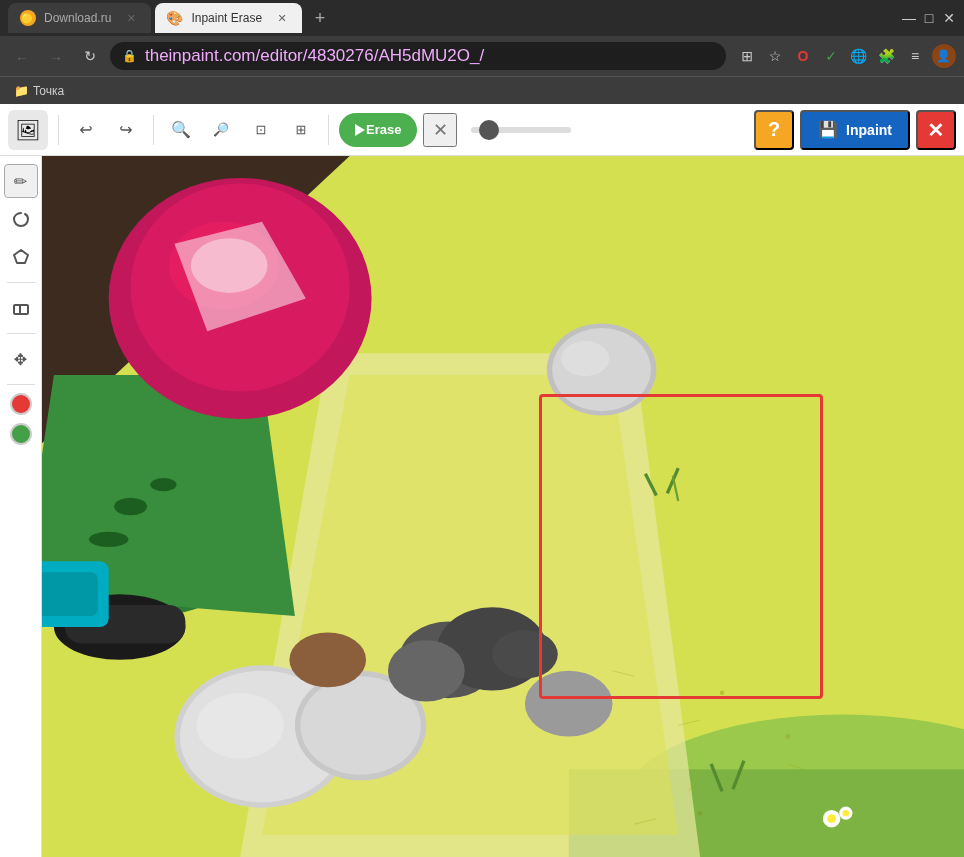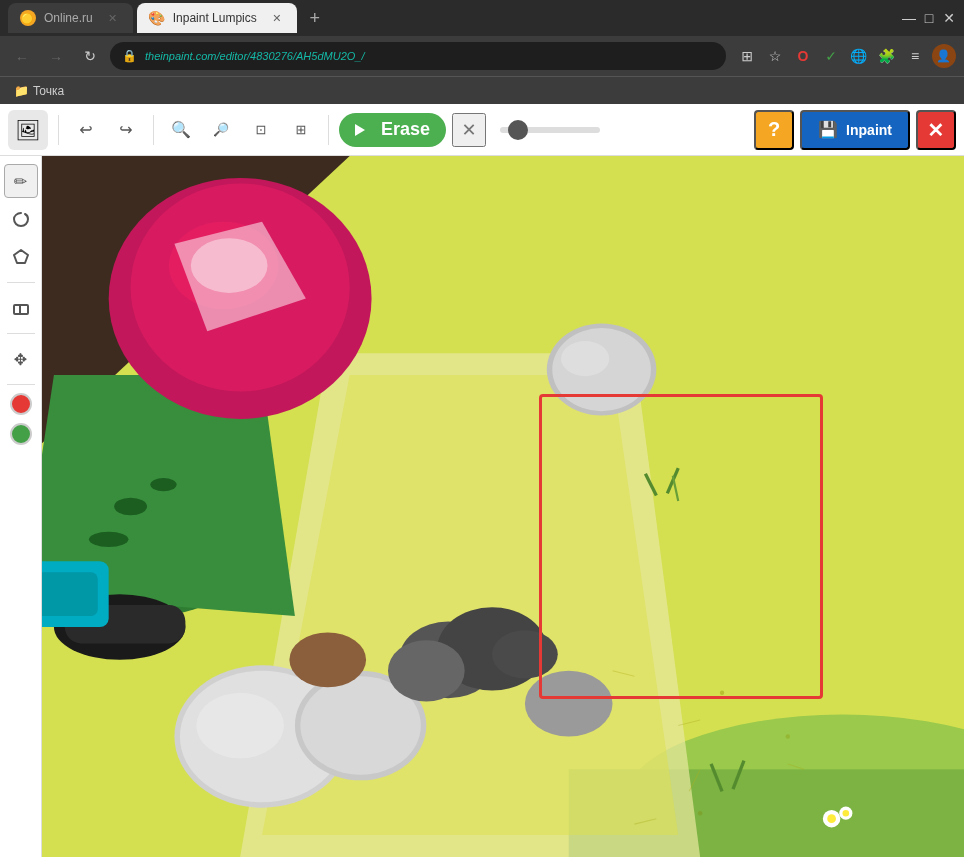--- a/index.html
+++ b/index.html
@@ -21,39 +21,39 @@
     .win-controls { margin-left: auto; display: flex; gap: 8px; align-items: center; }
     .win-control-btns { display: flex; gap: 6px; }
     .win-ctrl { width: 14px; height: 14px; display: flex; align-items: center; justify-content: center; color: #ccc; font-size: 14px; cursor: pointer; }
 
     
     .address-bar { height: 40px; background: #3c3c3c; display: flex; align-items: center; padding: 0 8px; gap: 6px; }
     .nav-btn { width: 28px; height: 28px; display: flex; align-items: center; justify-content: center; border-radius: 50%; color: #ccc; font-size: 14px; cursor: pointer; }
     .nav-btn.disabled { color: #666; cursor: default; }
     .address-input { flex: 1; height: 28px; background: #1e1e1e; border-radius: 14px; display: flex; align-items: center; padding: 0 12px; gap: 8px; color: #eee; font-size: 13px; }
     .lock-icon { color: #aaa; font-size: 12px; }
-    .address-text { flex: 1; font-size: 11px; color: #14b8a6; font-style: italic; }
+    .address-text { flex: 1; font-size: 17px; color: #f0abfc; }
     .browser-icons { display: flex; align-items: center; gap: 6px; margin-left: 4px; }
     .browser-icon { width: 22px; height: 22px; display: flex; align-items: center; justify-content: center; color: #ccc; font-size: 14px; cursor: pointer; border-radius: 4px; }
     .profile-icon { width: 24px; height: 24px; border-radius: 50%; background: #8b4513; display: flex; align-items: center; justify-content: center; color: white; font-size: 12px; overflow: hidden; }
 
     
     .bookmark-bar { height: 28px; background: #3c3c3c; display: flex; align-items: center; padding: 0 8px; gap: 6px; border-top: 1px solid #555; }
     .bookmark-item { display: flex; align-items: center; gap: 4px; padding: 2px 6px; border-radius: 4px; cursor: pointer; color: #ccc; font-size: 12px; }
     .bookmark-icon { font-size: 12px; }
 
     
     .app-area { flex: 1; background: #f0f0f0; display: flex; flex-direction: column; overflow: hidden; }
 
     
     .app-toolbar { height: 52px; background: #ffffff; border-bottom: 1px solid #ddd; display: flex; align-items: center; padding: 0 8px; gap: 6px; }
     .toolbar-logo { width: 40px; height: 40px; background: #e8e8e8; border-radius: 6px; display: flex; align-items: center; justify-content: center; font-size: 20px; }
     .toolbar-sep { width: 1px; height: 30px; background: #ddd; margin: 0 4px; }
     .toolbar-btn { width: 34px; height: 34px; display: flex; align-items: center; justify-content: center; border-radius: 4px; cursor: pointer; color: #555; font-size: 16px; border: none; background: transparent; }
-    .erase-btn { height: 34px; padding: 0 16px; background: #4caf50; border-radius: 17px; display: flex; align-items: center; gap: 16px; color: white; font-size: 18px; font-weight: 600; cursor: pointer; border: none; justify-content: center; }
+    .erase-btn { height: 34px; padding: 0 16px; background: #4caf50; border-radius: 17px; display: flex; align-items: center; gap: 1px; color: white; font-size: 13px; font-weight: 600; cursor: pointer; border: none; justify-content: center; }
     .erase-btn .play-icon { width: 0; height: 0; border-style: solid; border-width: 6px 0 6px 10px; border-color: transparent transparent transparent white; }
     .x-btn { width: 34px; height: 34px; display: flex; align-items: center; justify-content: center; cursor: pointer; color: #777; font-size: 18px; }
     .slider-track { width: 100px; height: 6px; background: #ddd; border-radius: 3px; position: relative; margin: 0 8px; }
     .slider-thumb { width: 20px; height: 20px; background: #555; border-radius: 50%; position: absolute; top: -7px; left: 8px; cursor: pointer; }
     .spacer { flex: 1; }
     .help-btn { width: 40px; height: 40px; background: #f5a623; border-radius: 4px; display: flex; align-items: center; justify-content: center; color: white; font-size: 20px; font-weight: bold; cursor: pointer; }
     .download-btn { height: 40px; padding: 0 16px; background: #1565c0; border-radius: 4px; display: flex; align-items: center; gap: 8px; color: white; font-size: 14px; font-weight: 600; cursor: pointer; }
     .download-icon { font-size: 16px; }
     .close-red-btn { width: 40px; height: 40px; background: #e53935; border-radius: 4px; display: flex; align-items: center; justify-content: center; color: white; font-size: 20px; font-weight: bold; cursor: pointer; }
 
@@ -80,26 +80,26 @@
     .selection-box { position: absolute; border: 3px solid #e53935; border-radius: 4px; pointer-events: none; }
   </style>
 </head>
 <body>
 
 <div class="browser-window">
 
   <div class="title-bar">
     <div class="tab inactive">
       <div class="tab-favicon yellow">🟡</div>
-      <span>Online.ru</span>
+      <span>Download.ru</span>
       <div class="tab-close">✕</div>
     </div>
     <div class="tab active">
       <div class="tab-favicon inpaint">🎨</div>
-      <span>Inpaint Lumpics</span>
+      <span>Inpaint Erase</span>
       <div class="tab-close">✕</div>
     </div>
     <div class="new-tab-btn">+</div>
     <div class="win-controls">
       <div class="win-control-btns">
         <div class="win-ctrl">—</div>
         <div class="win-ctrl">□</div>
         <div class="win-ctrl">✕</div>
       </div>
     </div>

